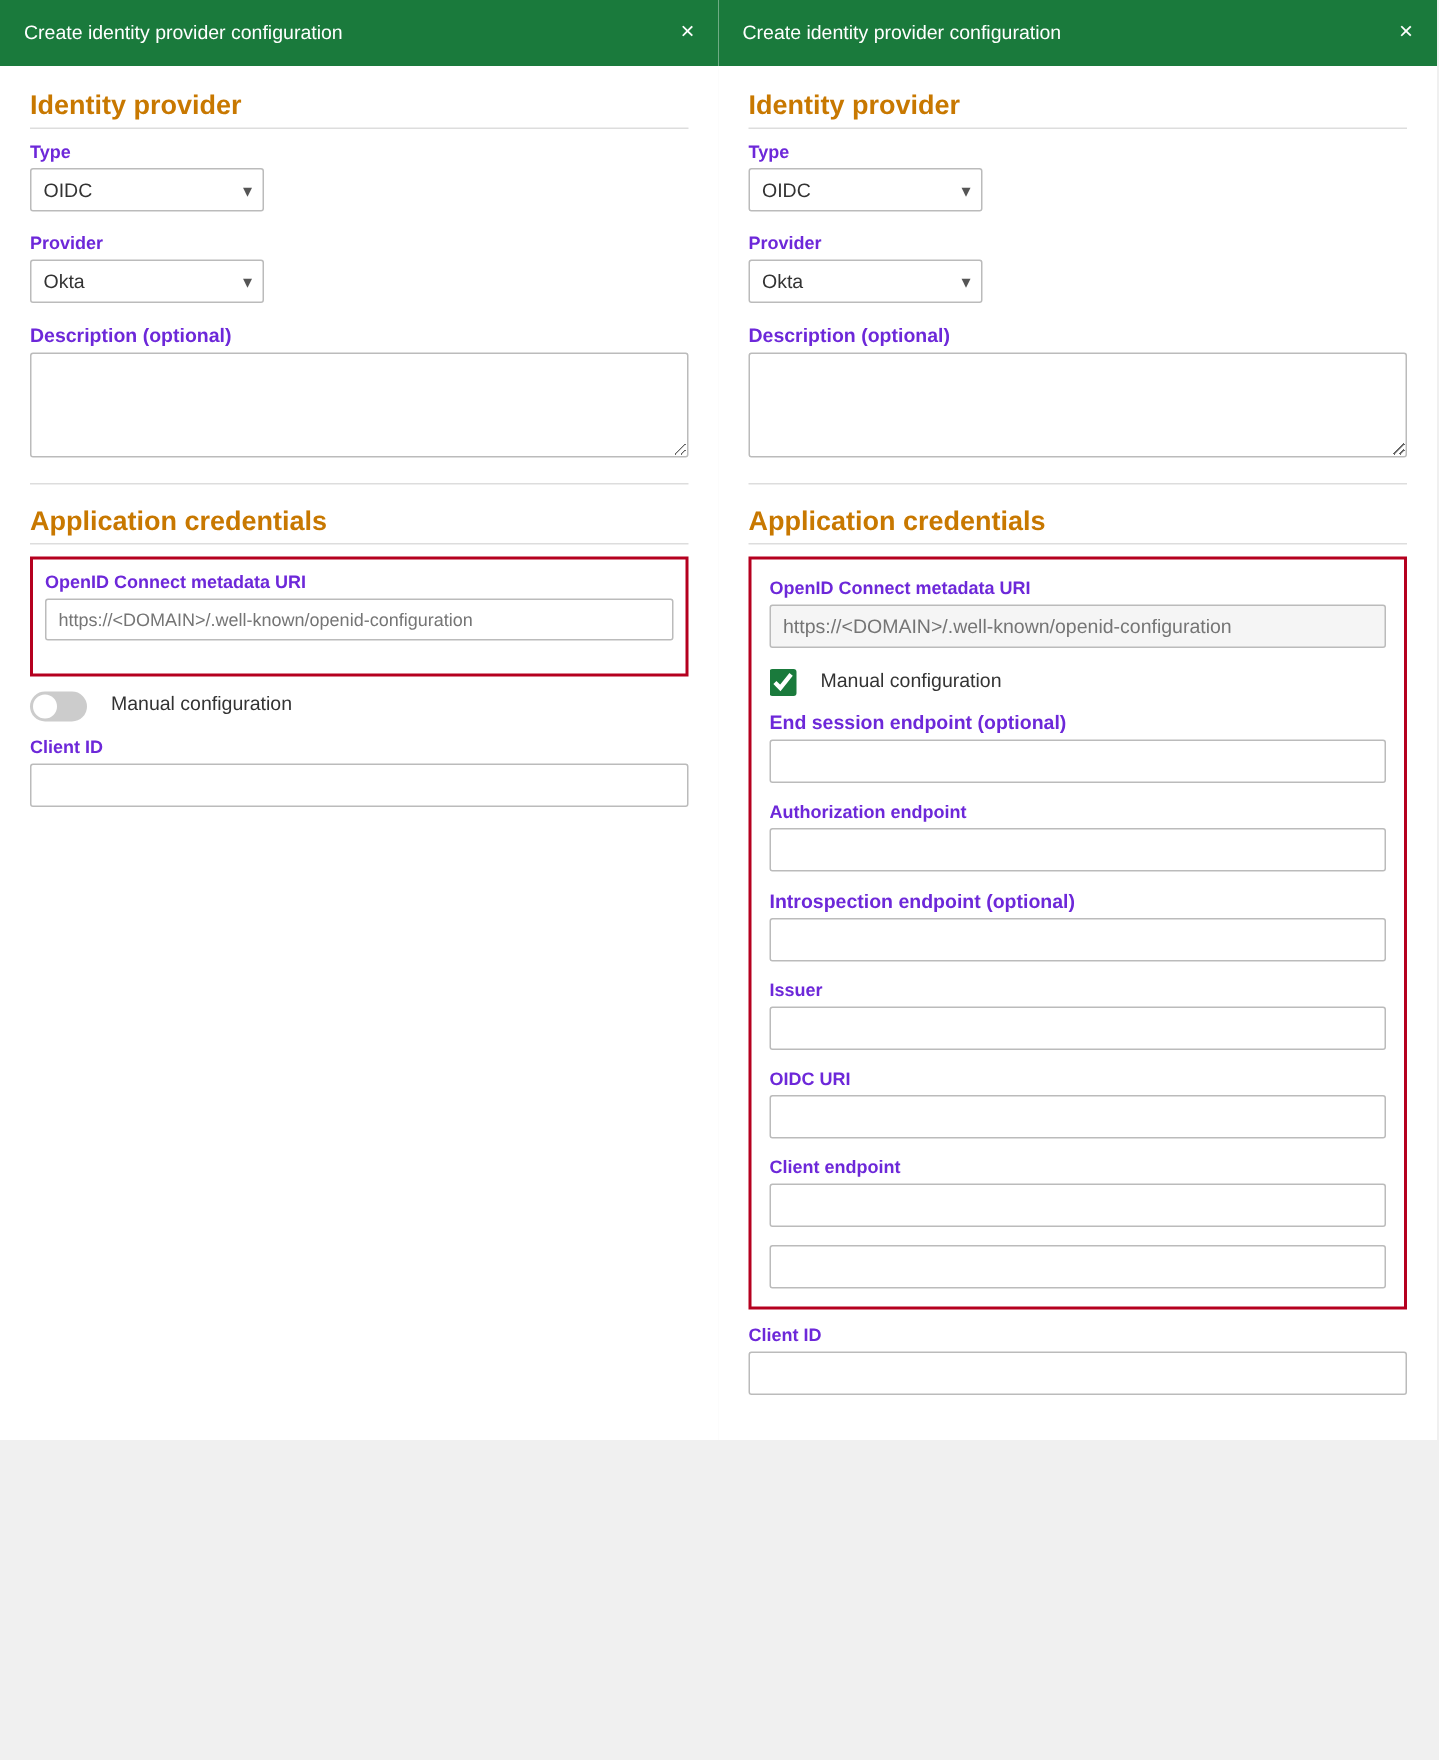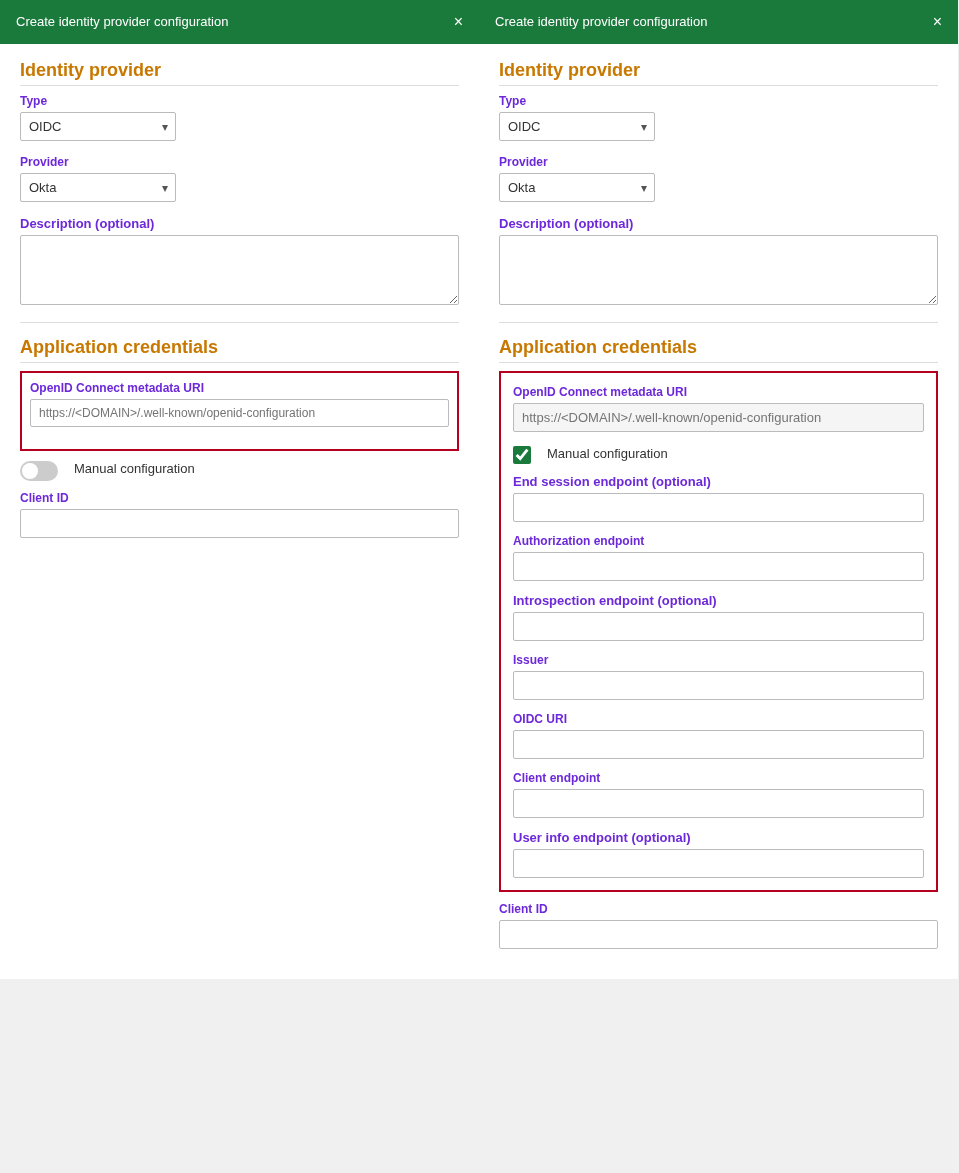--- a/index.html
+++ b/index.html
@@ -335,23 +335,20 @@
         <label class="form-label">OIDC URI</label>
         <input type="text" class="form-input" style="">
       </div>
 
       <div class="inner-form-group">
         <label class="form-label">Client endpoint</label>
         <input type="text" class="form-input" style="">
       </div>
 
       <div class="inner-form-group">
-        <label class="form-label">
-          <span>User info endpoint (optional)</span>
-        </label>
         <input type="text" class="form-input" style="">
       </div>
 
     </div>
 
     <div class="form-group">
       <label class="form-label">Client ID</label>
       <input type="text" class="form-input" style="">
     </div>
 

